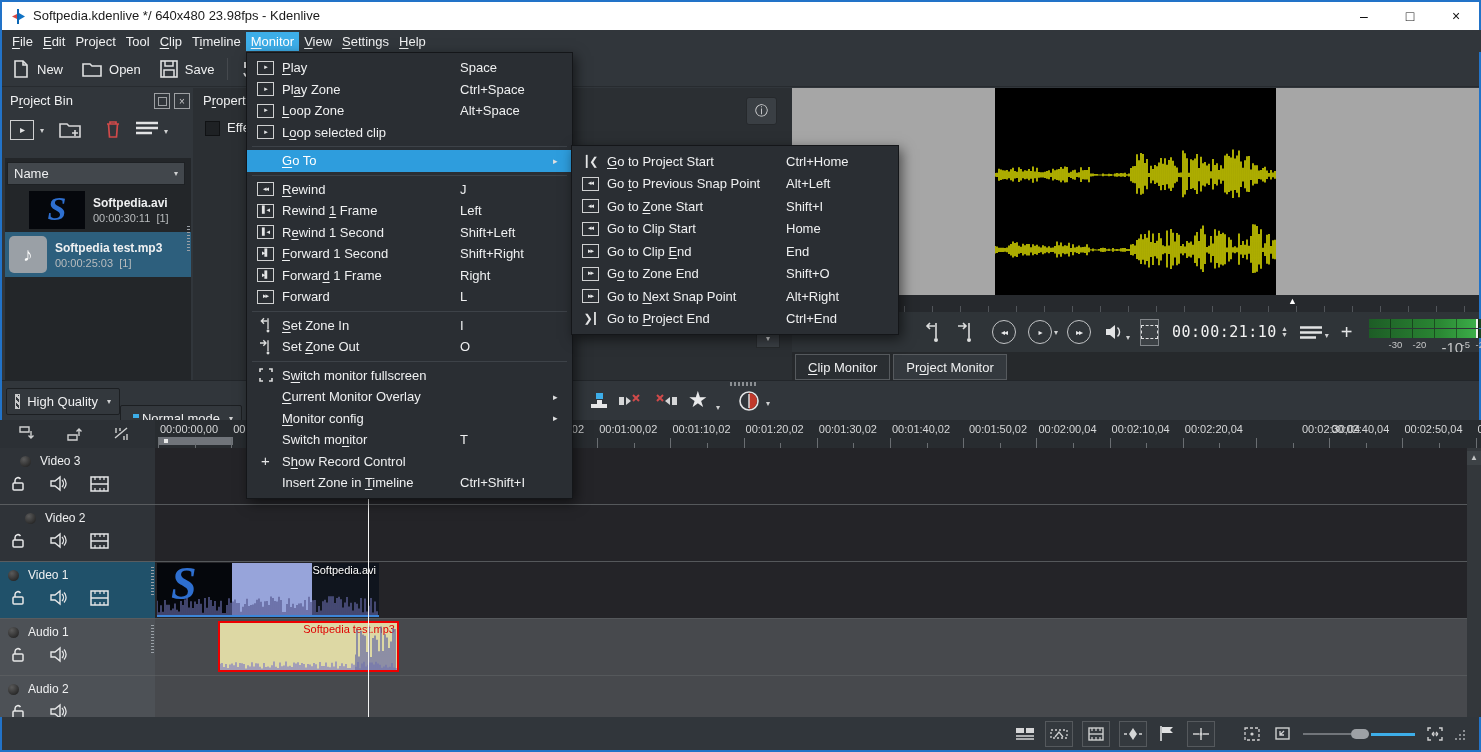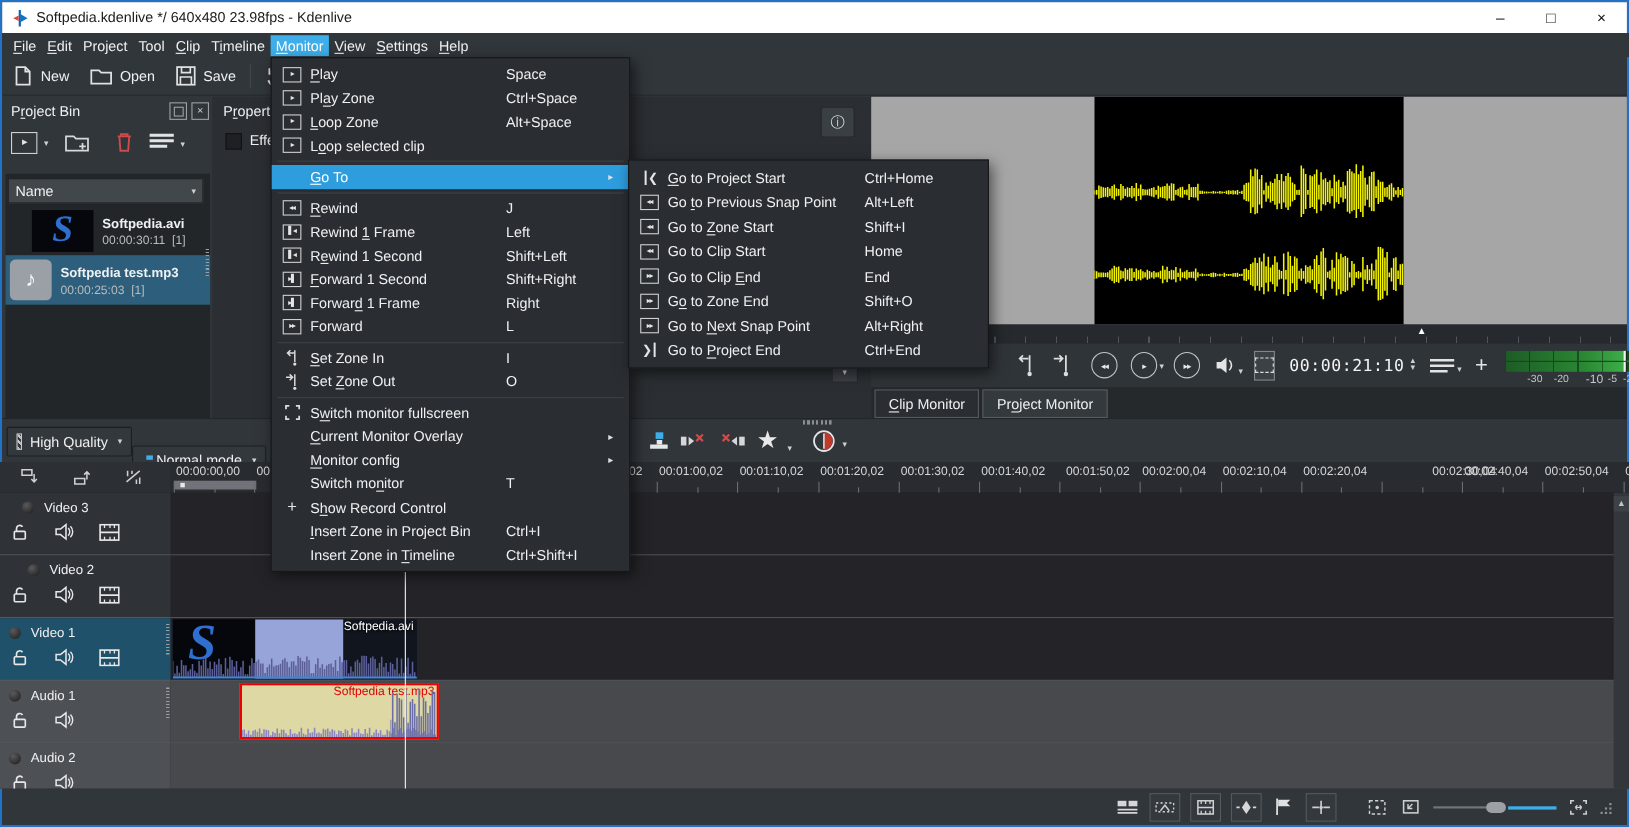--- a/index.html
+++ b/index.html
@@ -281,21 +281,21 @@
         <div style="position:absolute;inset:0;background:repeating-linear-gradient(90deg,transparent 0 21px,rgba(0,0,0,.4) 21px 22px);"></div>
       </div>
       <div style="position:absolute;left:0;top:15px;width:176px;height:9px;background:linear-gradient(90deg,#1d5c26 0,#2a8733 40%,#3db04a 62%,#3db04a 61.5%);background-color:#1c3f20;">
         <div style="position:absolute;right:0;top:0;width:68px;height:9px;background:#1c4522;"></div>
         <div style="position:absolute;left:107px;top:0;width:2px;height:9px;background:#f0f0f0;"></div>
         <div style="position:absolute;inset:0;background:repeating-linear-gradient(90deg,transparent 0 21px,rgba(0,0,0,.4) 21px 22px);"></div>
       </div>
       <div id="meter-labels" style="position:absolute;left:0;top:25px;width:176px;height:11px;">
           <span style="position: absolute; font-size: 9.5px; color: rgb(198, 199, 200); left: 20px;">-30</span>
           <span style="position: absolute; font-size: 9.5px; color: rgb(198, 199, 200); left: 44px;">-20</span>
-          <span style="position: absolute; font-size: 11px; color: rgb(198, 199, 200); left: 73px;">-10</span>
+          <span style="position: absolute; font-size: 15px; color: rgb(198, 199, 200); left: 73px;">-10</span>
           <span style="position: absolute; font-size: 9.5px; color: rgb(198, 199, 200); left: 93px;">-5</span>
           <span style="position: absolute; font-size: 9.5px; color: rgb(198, 199, 200); left: 107px;">-2</span>
         </div>
     </div>
   </div>
 
   <div class="abs" style="left:792px;top:352px;width:687px;height:28px;background:#26292c;display:flex;align-items:flex-start;padding-top:2px;box-sizing:border-box;">
     <span style="width:3px;"></span>
     <span id="monitor-tabs" style="display:inline-flex;">
         <span class="tab active"><u>C</u>lip Monitor</span>
@@ -815,26 +815,20 @@
       <div class="mrow">
         <span class="icol">
           <span style="font-size:15px;color:#e4e5e6;line-height:12px;">+</span>
         </span>
         <span class="lbl">S<u>h</u>ow Record Control</span>
         <span class="sc"></span>
         <span class="sub"></span>
       </div>
       <div class="mrow">
         <span class="icol"></span>
-        <span class="lbl"><u>I</u>nsert Zone in Project Bin</span>
-        <span class="sc">Ctrl+I</span>
-        <span class="sub"></span>
-      </div>
-      <div class="mrow">
-        <span class="icol"></span>
         <span class="lbl">Insert Zone in <u>T</u>imeline</span>
         <span class="sc">Ctrl+Shift+I</span>
         <span class="sub"></span>
       </div>
     </div>
 
   <div class="menu menu2" id="goto-menu" style="left: 571px; top: 145px; width: 326px; z-index: 101;">
       <div class="mrow">
         <span class="icol">
           <span class="iplain" style="font-size:11px;">┃❮</span>

